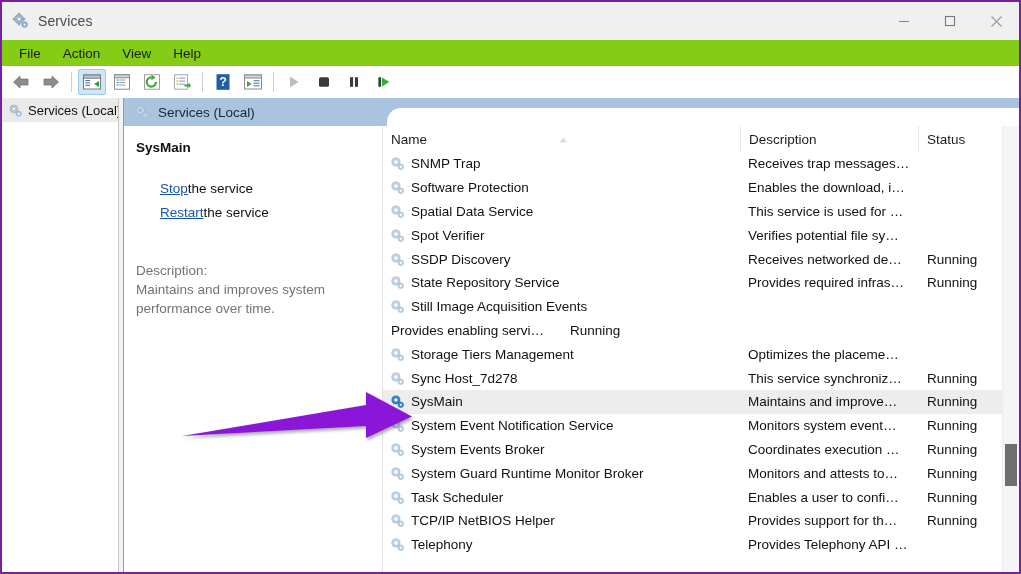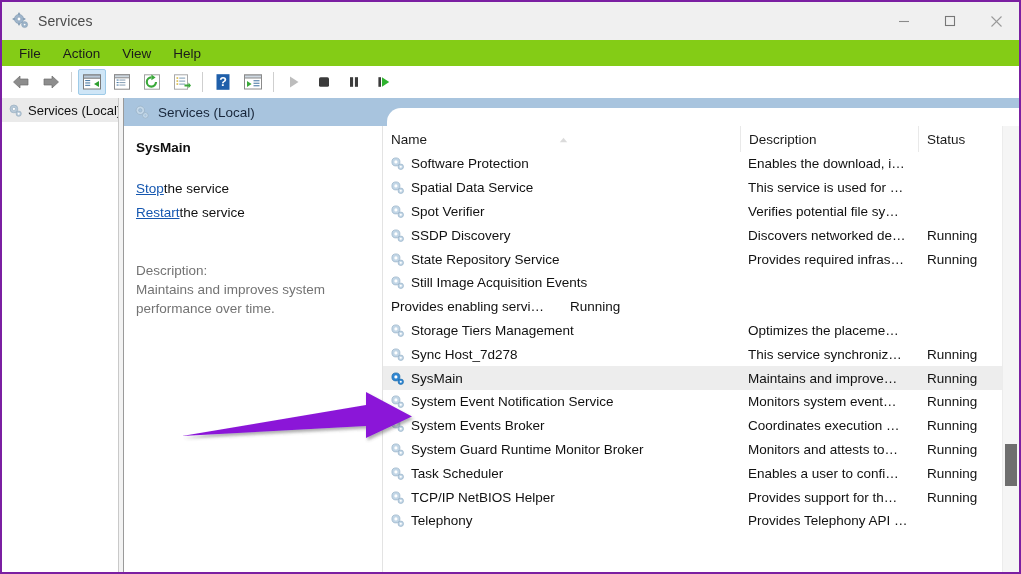--- a/index.html
+++ b/index.html
@@ -113,21 +113,21 @@
   
   .detail{
     width:258px;flex:0 0 258px;background:#ffffff;
     padding:12px 14px 0 12px;box-sizing:border-box;
   }
   .detail-title{
     font-size:13.5px;font-weight:bold;color:#0f0f0f;margin:2px 0 0 0;
   }
   .detail-links{margin-top:22px;line-height:20px;}
   .detail-links .row{font-size:13.5px;color:#111;}
-  .lnk{color:#1557b0;text-decoration:underline;}
+  .lnk{color:#1557b0;text-decoration:underline;margin-left:24px;}
   .detail-desc{margin-top:36px;font-size:13.5px;color:#737373;line-height:19px;}
 
   
   .listwrap{flex:1 1 auto;min-width:0;position:relative;border-left:1px solid #e3e3e3;}
   .columns{
     display:flex;height:26px;align-items:center;
     font-size:13.5px;color:#1a1a1a;background:#ffffff;position:relative;
   }
   .col{position:relative;height:26px;display:flex;align-items:center;box-sizing:border-box;}
   .col .lbl{padding-left:8px;}
@@ -397,20 +397,33 @@
 
           <div class="rows" id="rows">
               <div class="row">
                 <div class="cell cell-name">
                   <span class="svc-icon"><svg viewBox="0 0 16 16" width="15" height="15">
                       <circle cx="6.3" cy="6.3" r="4.3" fill="#c2d6e6" stroke="#93aec5" stroke-width=".7"></circle>
                       <circle cx="6.3" cy="6.3" r="1.7" fill="#ffffff"></circle>
                       <circle cx="11.5" cy="11.5" r="2.9" fill="#c2d6e6" stroke="#93aec5" stroke-width=".7"></circle>
                       <circle cx="11.5" cy="11.5" r="1.1" fill="#ffffff"></circle>
                     </svg></span>
+                  <span>SNMP Trap</span>
+                </div>
+                <div class="cell cell-desc">Receives trap messages…</div>
+                <div class="cell cell-status"></div>
+              </div>
+              <div class="row">
+                <div class="cell cell-name">
+                  <span class="svc-icon"><svg viewBox="0 0 16 16" width="15" height="15">
+                      <circle cx="6.3" cy="6.3" r="4.3" fill="#c2d6e6" stroke="#93aec5" stroke-width=".7"></circle>
+                      <circle cx="6.3" cy="6.3" r="1.7" fill="#ffffff"></circle>
+                      <circle cx="11.5" cy="11.5" r="2.9" fill="#c2d6e6" stroke="#93aec5" stroke-width=".7"></circle>
+                      <circle cx="11.5" cy="11.5" r="1.1" fill="#ffffff"></circle>
+                    </svg></span>
                   <span>Software Protection</span>
                 </div>
                 <div class="cell cell-desc">Enables the download, i…</div>
                 <div class="cell cell-status"></div>
               </div>
               <div class="row">
                 <div class="cell cell-name">
                   <span class="svc-icon"><svg viewBox="0 0 16 16" width="15" height="15">
                       <circle cx="6.3" cy="6.3" r="4.3" fill="#c2d6e6" stroke="#93aec5" stroke-width=".7"></circle>
                       <circle cx="6.3" cy="6.3" r="1.7" fill="#ffffff"></circle>
@@ -438,21 +451,21 @@
               <div class="row">
                 <div class="cell cell-name">
                   <span class="svc-icon"><svg viewBox="0 0 16 16" width="15" height="15">
                       <circle cx="6.3" cy="6.3" r="4.3" fill="#c2d6e6" stroke="#93aec5" stroke-width=".7"></circle>
                       <circle cx="6.3" cy="6.3" r="1.7" fill="#ffffff"></circle>
                       <circle cx="11.5" cy="11.5" r="2.9" fill="#c2d6e6" stroke="#93aec5" stroke-width=".7"></circle>
                       <circle cx="11.5" cy="11.5" r="1.1" fill="#ffffff"></circle>
                     </svg></span>
                   <span>SSDP Discovery</span>
                 </div>
-                <div class="cell cell-desc">Discovers networked de…</div>
+                <div class="cell cell-desc">Receives networked de…</div>
                 <div class="cell cell-status">Running</div>
               </div>
               <div class="row">
                 <div class="cell cell-name">
                   <span class="svc-icon"><svg viewBox="0 0 16 16" width="15" height="15">
                       <circle cx="6.3" cy="6.3" r="4.3" fill="#c2d6e6" stroke="#93aec5" stroke-width=".7"></circle>
                       <circle cx="6.3" cy="6.3" r="1.7" fill="#ffffff"></circle>
                       <circle cx="11.5" cy="11.5" r="2.9" fill="#c2d6e6" stroke="#93aec5" stroke-width=".7"></circle>
                       <circle cx="11.5" cy="11.5" r="1.1" fill="#ffffff"></circle>
                     </svg></span>

